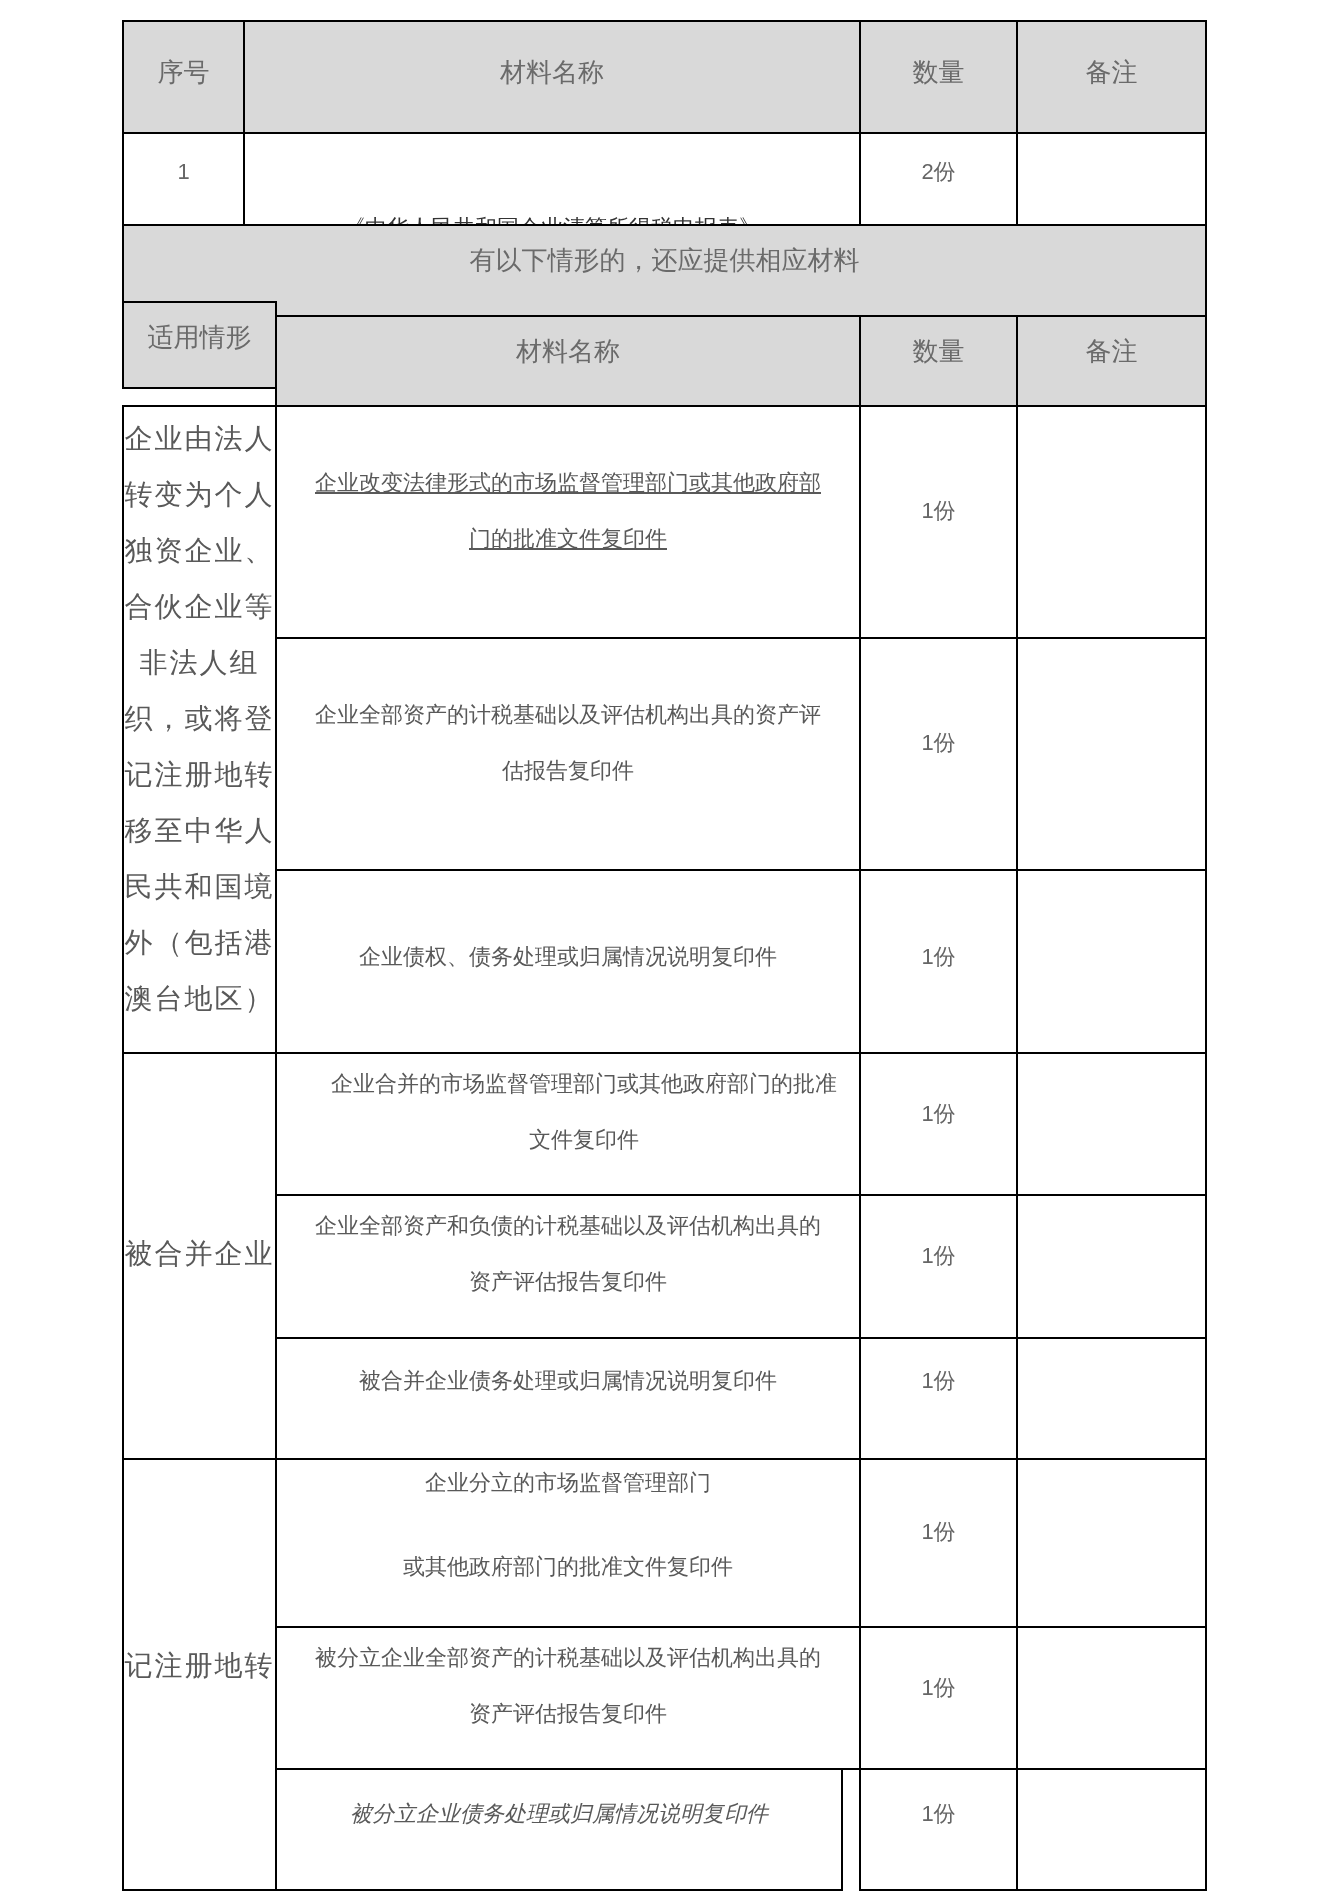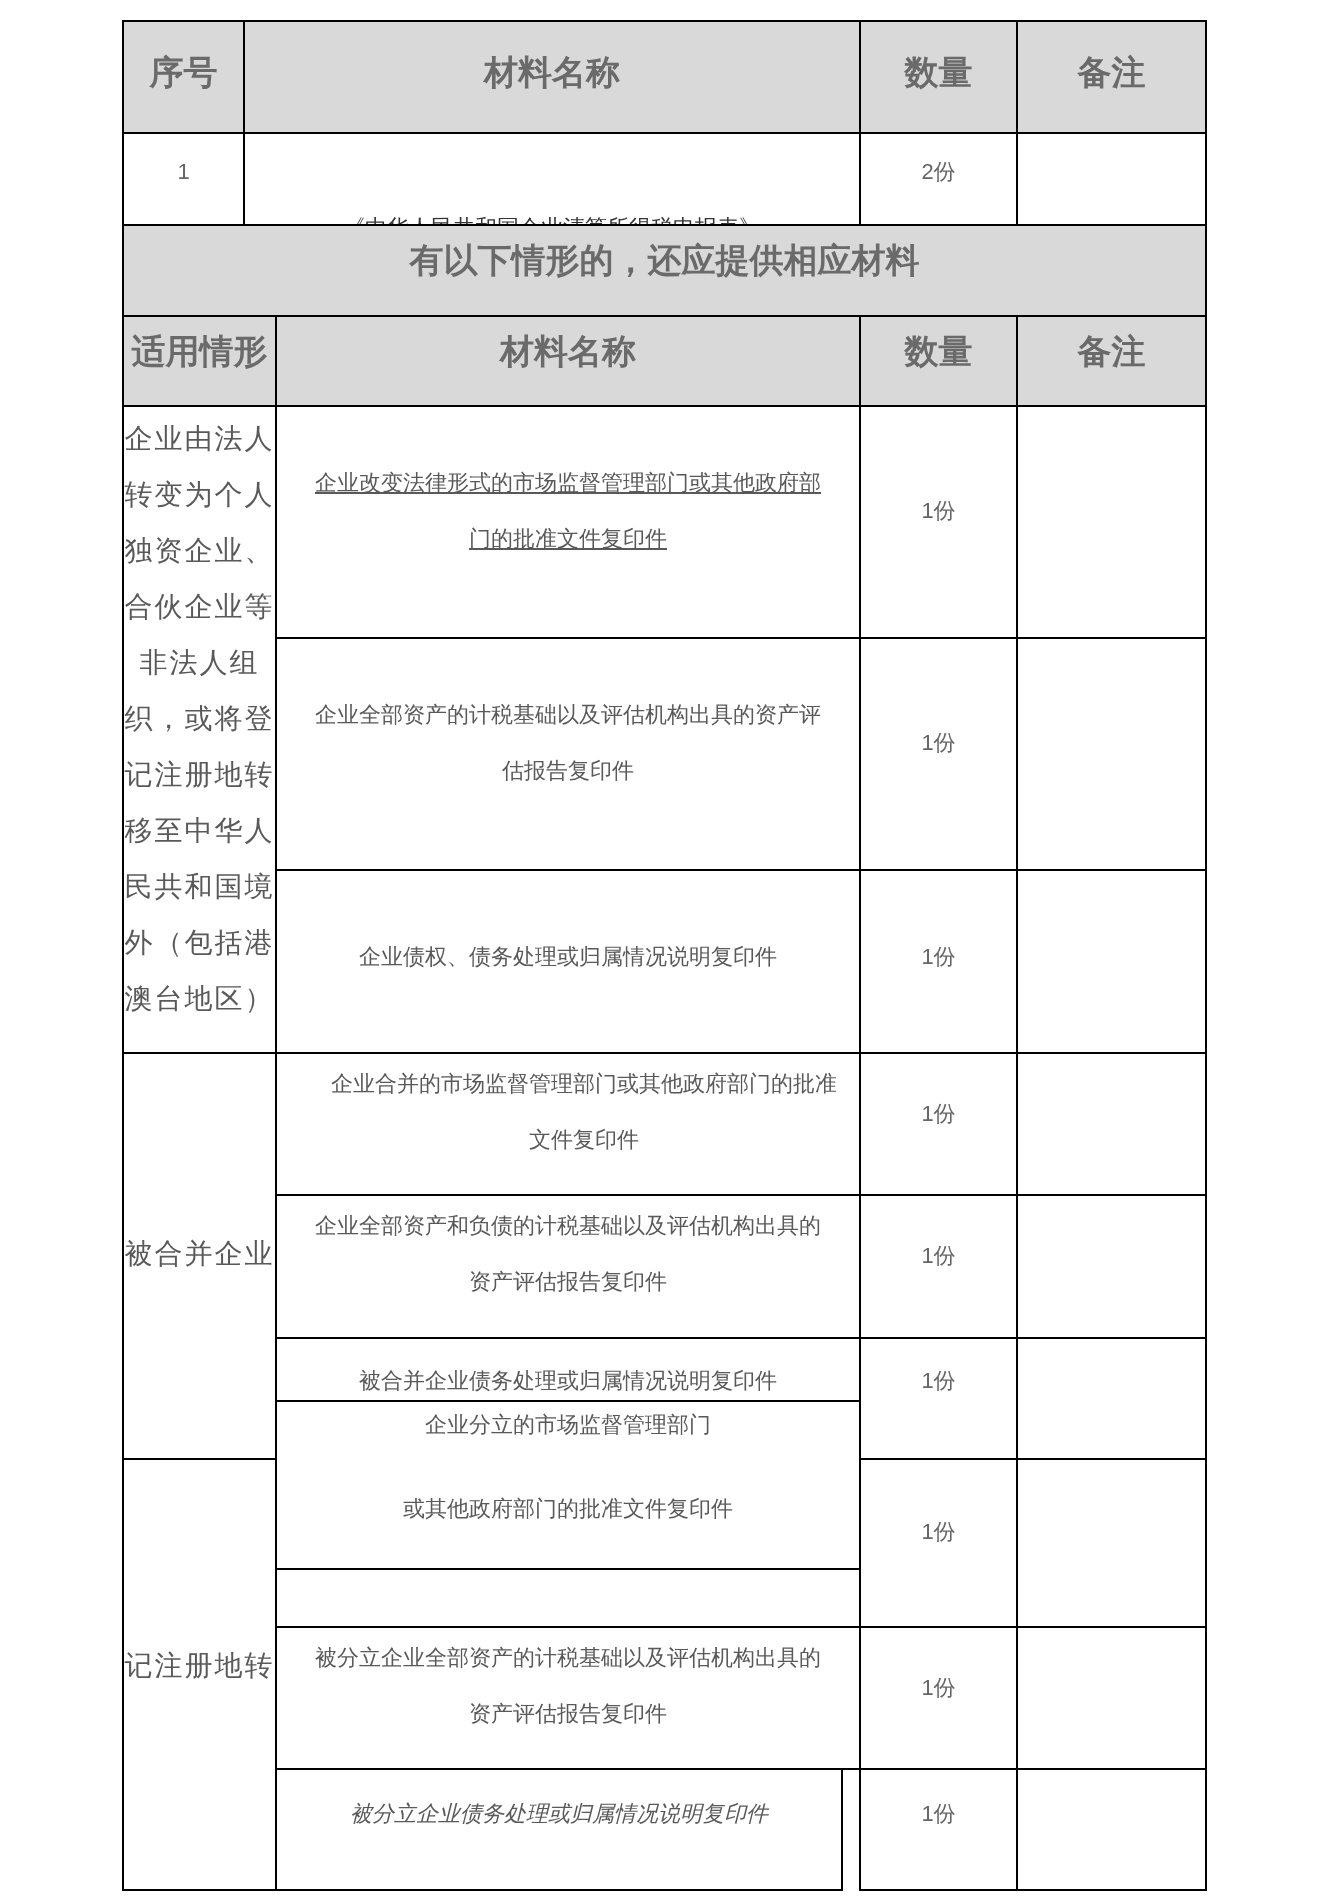--- a/index.html
+++ b/index.html
@@ -3,21 +3,21 @@
 <meta charset="utf-8">
 <style>
   html, body { margin:0; padding:0; background:#ffffff; }
   body { width:1319px; height:1901px; position:relative; overflow:hidden;
          font-family:"DejaVu Sans","Liberation Sans",sans-serif; color:#595959; }
   .table { position:absolute; left:0; top:0; width:1319px; height:1901px; }
   .cell { position:absolute; box-sizing:border-box; border:2px solid #000;
           background:#fff; text-align:center; overflow:hidden; }
   .hdr { background:#d9d9d9; color:#6a6a6a; font-size:26px; }
   .txt { position:absolute; left:0; right:0; text-align:center; font-size:22px; line-height:56px; white-space:pre-line; }
-  .hdr .txt { font-size:34px;font-weight:bold; }
+  .hdr .txt { font-size:26px; }
   .qty { font-family:"Liberation Sans",sans-serif; font-size:22px; color:#666; }
   .link { text-decoration:underline; color:#333; font-size:22px; }
   .vtxt { font-size:28px; line-height:56px; letter-spacing:2px; }
 </style>
 </head>
 <body>
 
 <div class="table">
 
   <div class="cell hdr" style="left:122px;top:20px;width:123px;height:114px;">
@@ -45,21 +45,21 @@
     <div class="txt qty" style="top:10px;">2份</div>
   </div>
   <div class="cell" style="left:1016px;top:132px;width:191px;height:94px;">
     <div class="txt"></div>
   </div>
 
   <div class="cell hdr" style="left:122px;top:224px;width:1085px;height:93px;">
     <div class="txt" style="top:6px;">有以下情形的，还应提供相应材料</div>
   </div>
 
-  <div class="cell hdr" style="left:122px;top:315px;width:155px;height:98px;">
+  <div class="cell hdr" style="left:122px;top:301px;width:155px;height:88px;">
     <div class="txt" style="top:6px;">适用情形</div>
   </div>
   <div class="cell hdr" style="left:275px;top:315px;width:586px;height:92px;">
     <div class="txt" style="top:6px;">材料名称</div>
   </div>
   <div class="cell hdr" style="left:859px;top:315px;width:159px;height:92px;">
     <div class="txt" style="top:6px;">数量</div>
   </div>
   <div class="cell hdr" style="left:1016px;top:315px;width:191px;height:92px;">
     <div class="txt" style="top:6px;">备注</div>
@@ -141,21 +141,21 @@
   <div class="cell" style="left:859px;top:1337px;width:159px;height:123px;">
     <div class="txt qty" style="top:14px;">1份</div>
   </div>
   <div class="cell" style="left:1016px;top:1337px;width:191px;height:123px;">
     <div class="txt"></div>
   </div>
 
   <div class="cell" style="left:122px;top:1458px;width:155px;height:433px;">
     <div class="txt vtxt" style="top:178px;">记注册地转</div>
   </div>
-  <div class="cell" style="left:275px;top:1400px;width:586px;height:170px;">
+  <div class="cell" style="left:275px;top:1458px;width:586px;height:170px;">
     <div class="txt" style="top:2px;line-height:42px;">企业分立的市场监督管理部门
 
 或其他政府部门的批准文件复印件</div>
   </div>
   <div class="cell" style="left:859px;top:1458px;width:159px;height:170px;">
     <div class="txt qty" style="top:44px;">1份</div>
   </div>
   <div class="cell" style="left:1016px;top:1458px;width:191px;height:170px;">
     <div class="txt"></div>
   </div>

